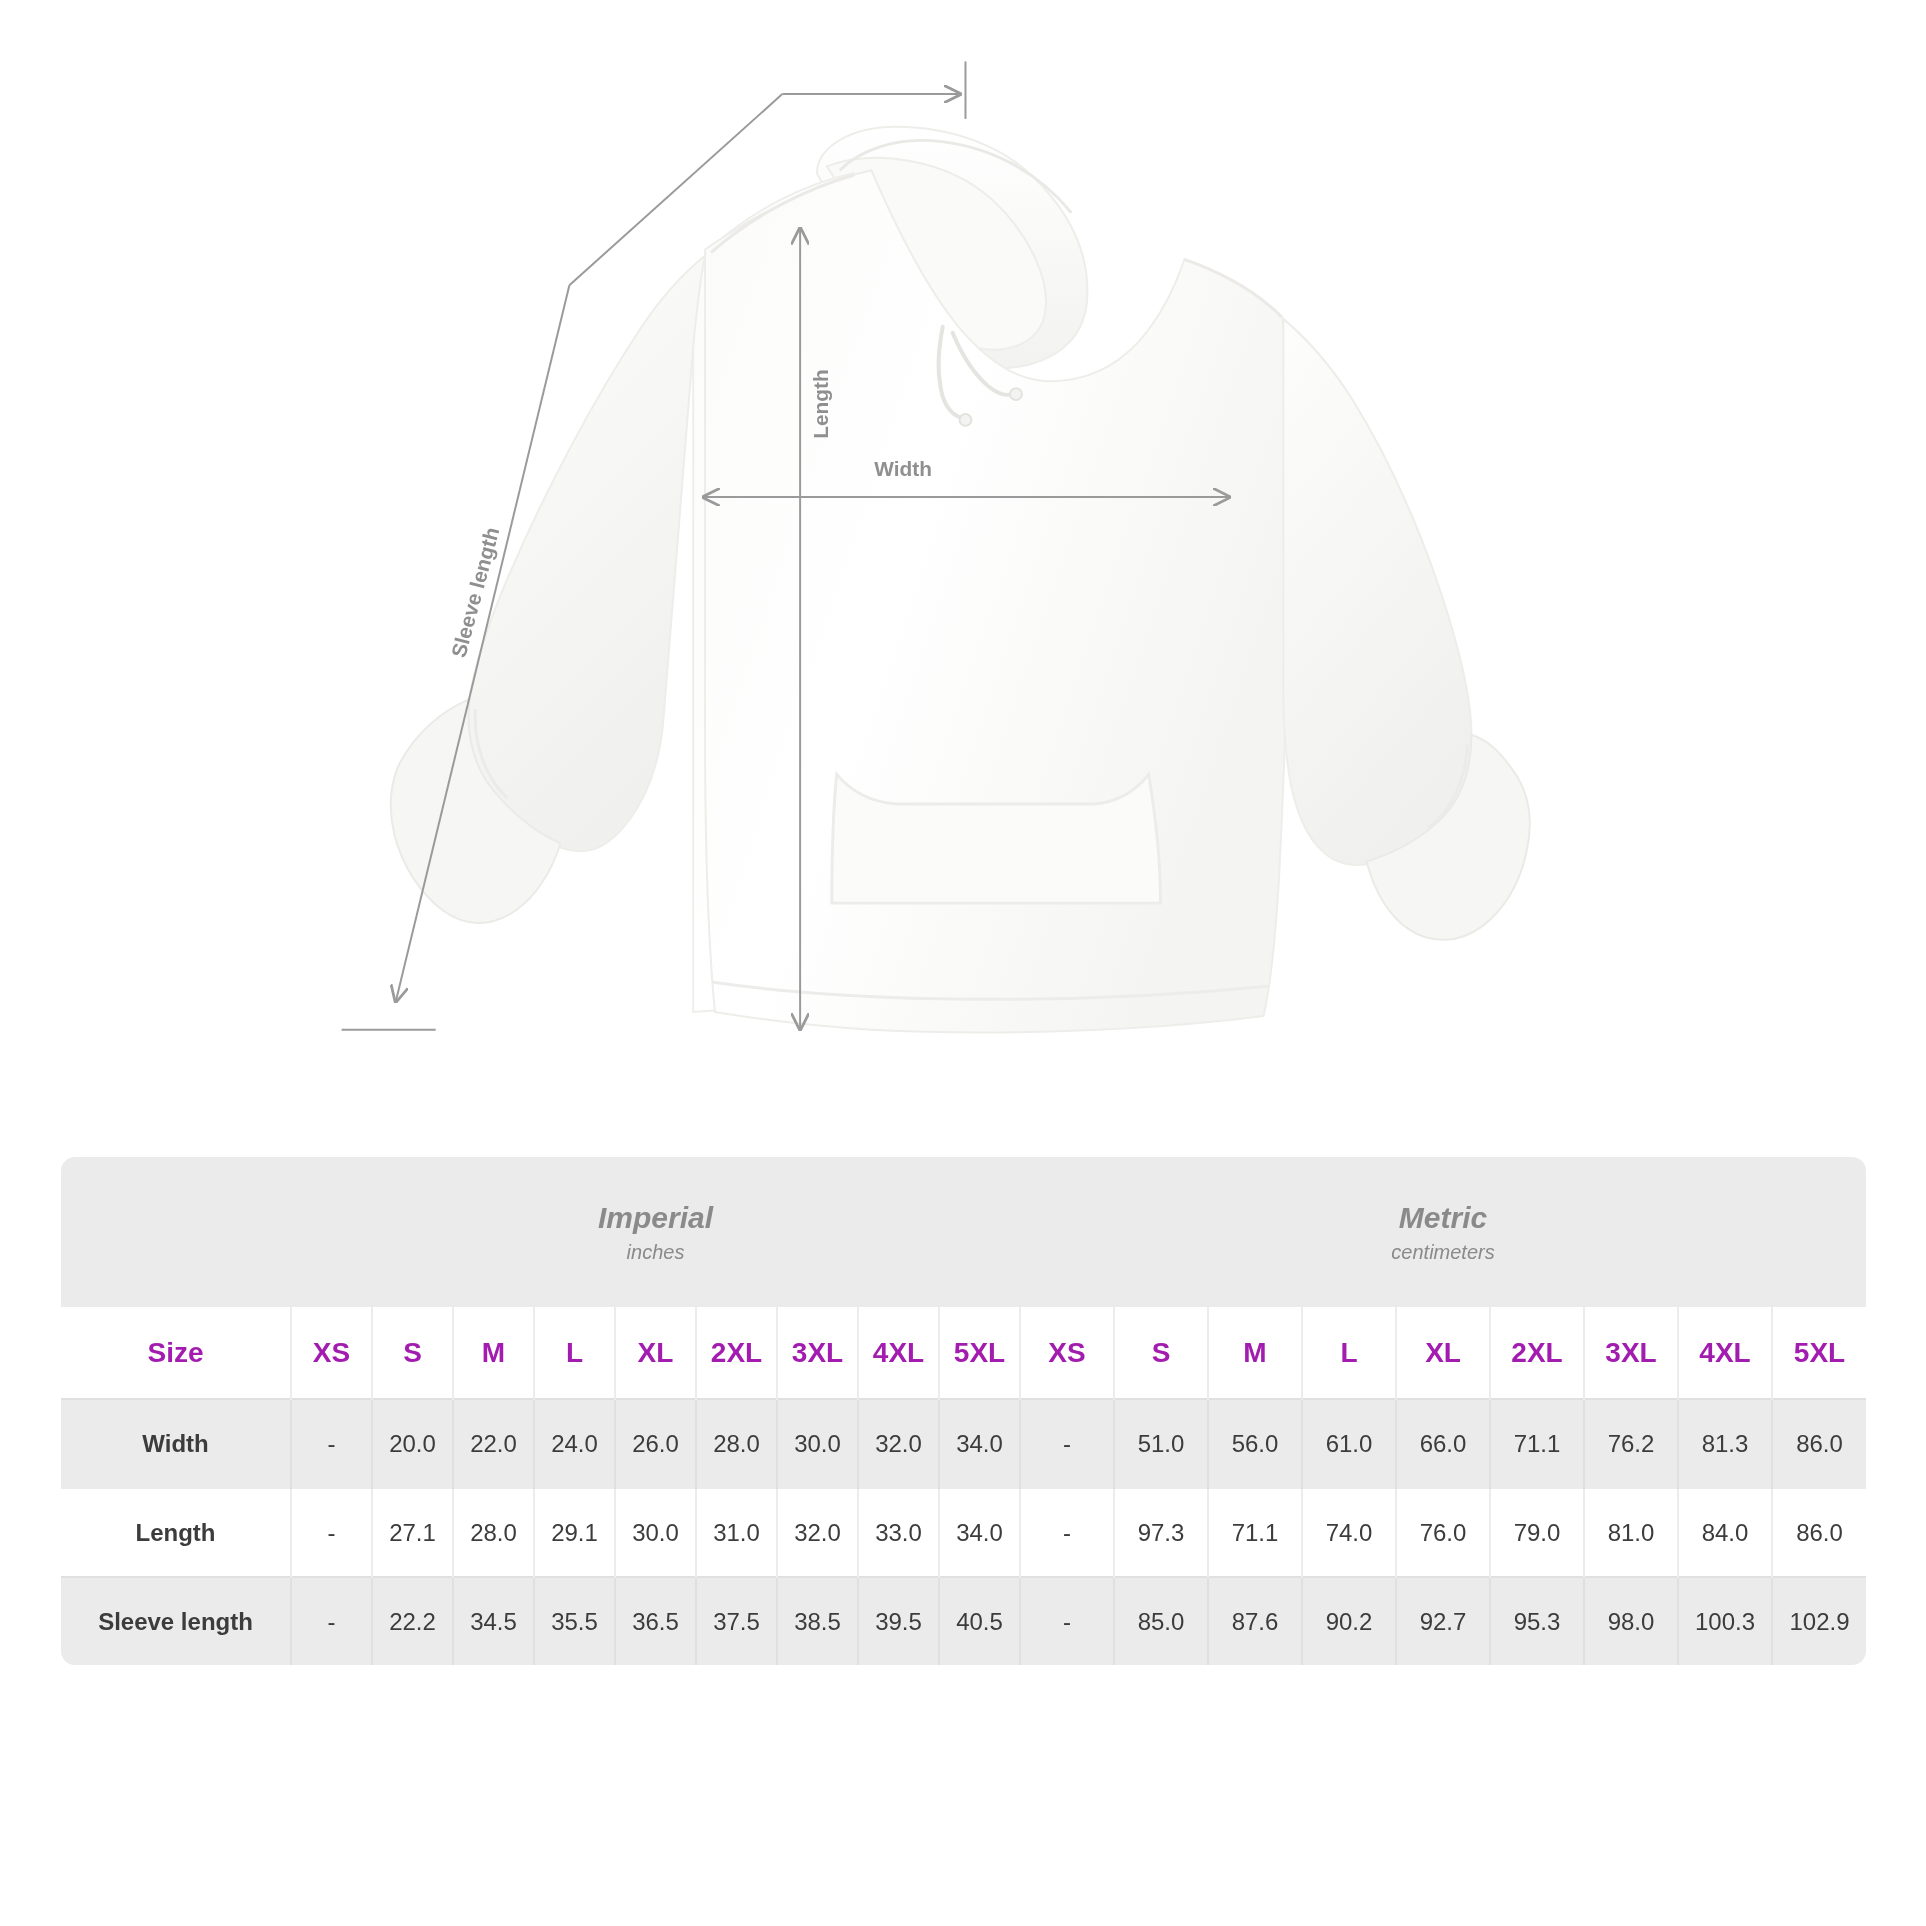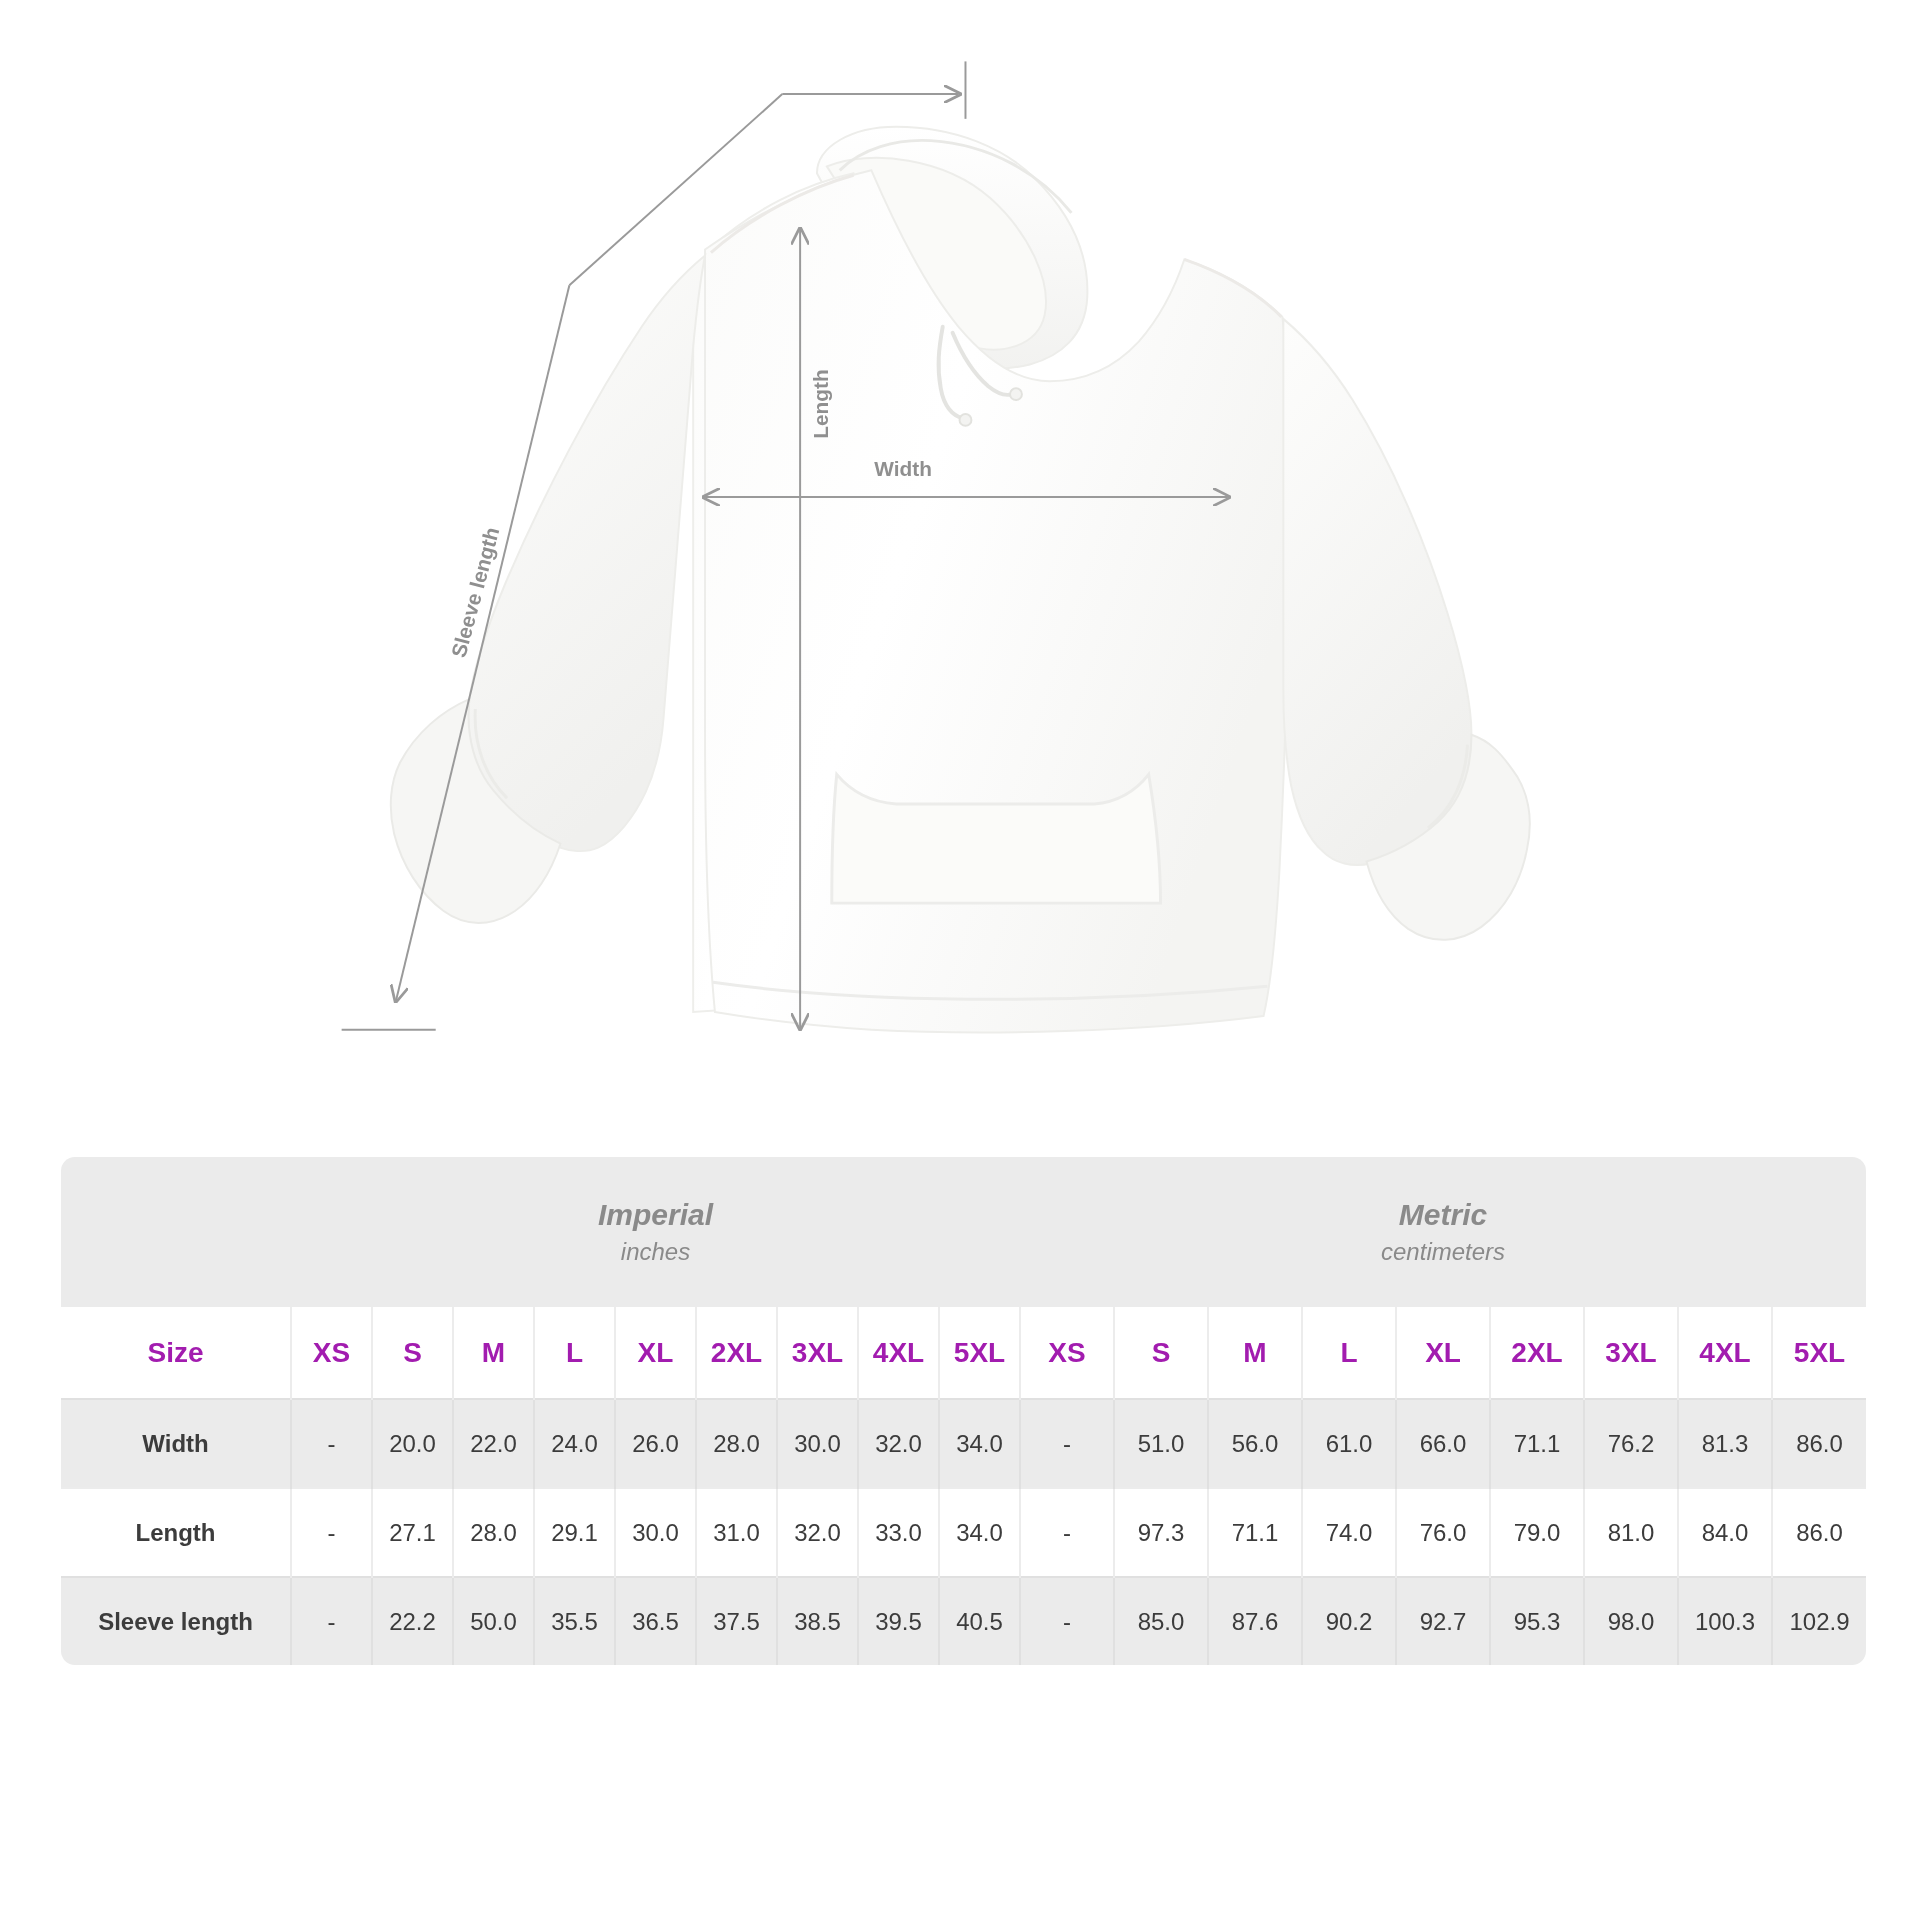--- a/index.html
+++ b/index.html
@@ -72,21 +72,21 @@
     text-align: center;
     vertical-align: middle;
   }
   .unit-name {
     font-size: 30px;
     font-weight: bold;
     font-style: italic;
     color: #8a8a8a;
   }
   .unit-sub {
-    font-size: 24px;
+    font-size: 20px;
     font-style: italic;
     color: #8a8a8a;
     margin-top: 6px;
   }
   .hdr-row td {
     background: #ffffff;
     height: 91px;
     text-align: center;
     vertical-align: middle;
     font-size: 28px;
@@ -311,21 +311,21 @@
           <td>79.0</td>
           <td>81.0</td>
           <td>84.0</td>
           <td>86.0</td>
         </tr>
 
         <tr class="data-row alt">
           <td class="row-label">Sleeve length</td>
           <td>-</td>
           <td>22.2</td>
-          <td>50.0</td>
+          <td>34.5</td>
           <td>35.5</td>
           <td>36.5</td>
           <td>37.5</td>
           <td>38.5</td>
           <td>39.5</td>
           <td>40.5</td>
           <td>-</td>
           <td>85.0</td>
           <td>87.6</td>
           <td>90.2</td>

